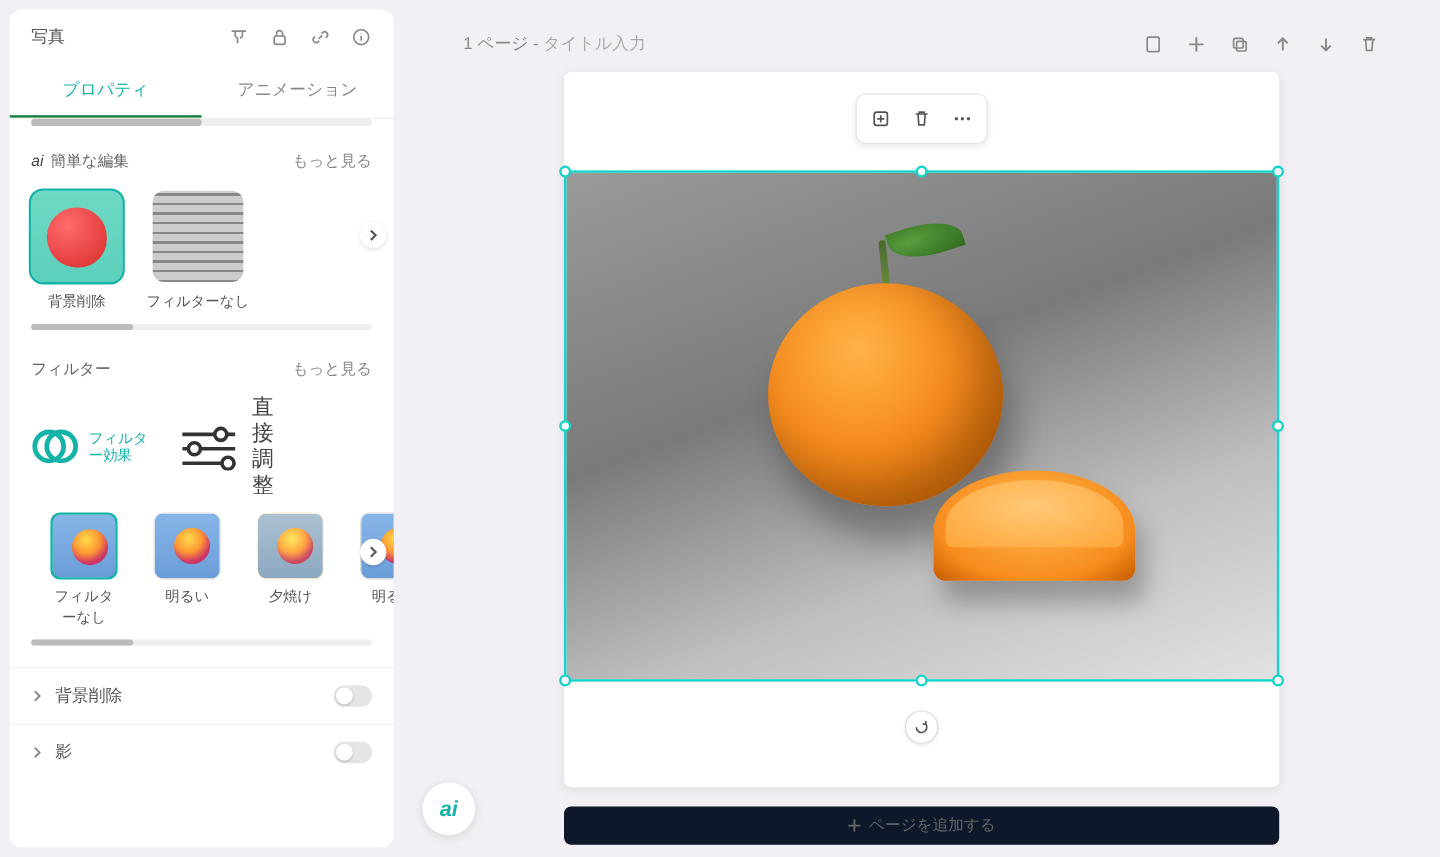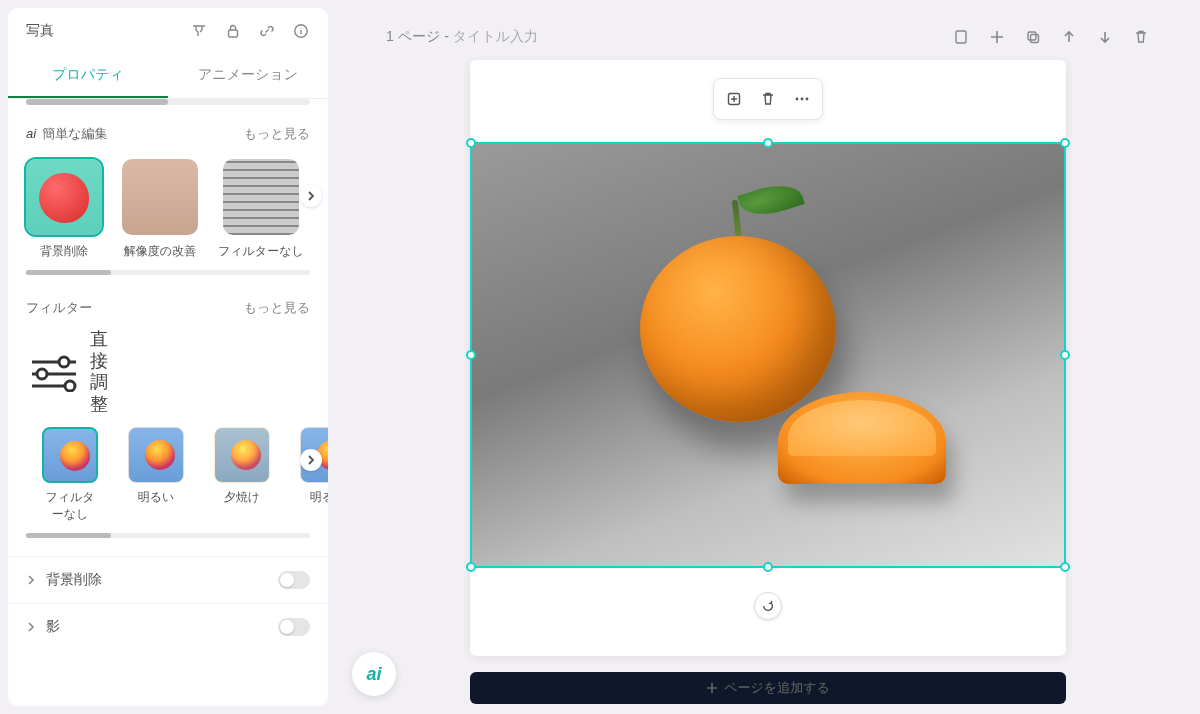--- a/index.html
+++ b/index.html
@@ -109,41 +109,44 @@
   <div class="section-head">
     <span><span class="ai-label">ai</span><span>簡単な編集</span></span>
     <span class="more-link">もっと見る</span>
   </div>
   <div class="thumb-row">
     <div class="thumb-item">
       <div class="thumb apple selected"></div>
       <span>背景削除</span>
     </div>
     <div class="thumb-item">
-      <div class="thumb flower"></div>
-      <span>解像度の改善</span>
-    </div>
-    <div class="thumb-item">
       <div class="thumb grid-bg"></div>
       <span>フィルターなし</span>
     </div>
     <span class="scroll-arrow">
         <svg width="10" height="10" viewBox="0 0 10 10" fill="none" stroke="currentColor" stroke-width="1.8">
           <path d="M3 1l4 4-4 4"></path>
         </svg>
       </span>
   </div>
   <div class="small-scroll"></div>
 
   <div class="section-head">
     <span>フィルター</span>
     <span class="more-link">もっと見る</span>
   </div>
 
   <div class="filter-mode-row">
+    <div class="filter-mode active">
+      <svg class="circle-icon" viewBox="0 0 40 40">
+          <circle cx="15" cy="20" r="12" fill="none" stroke="#14b3a8" stroke-width="4"></circle>
+          <circle cx="25" cy="20" r="12" fill="none" stroke="#14b3a8" stroke-width="4"></circle>
+        </svg>
+      <span style="width:54px;line-height:1.2;font-size:12px;">フィルター効果</span>
+    </div>
     <div class="filter-mode" style="color:#444;">
       <svg class="slider-icon" viewBox="0 0 56 40">
           <line x1="6" y1="10" x2="50" y2="10" stroke="#333" stroke-width="3"></line>
           <circle cx="38" cy="10" r="5" fill="#fff" stroke="#333" stroke-width="3"></circle>
           <line x1="6" y1="22" x2="50" y2="22" stroke="#333" stroke-width="3"></line>
           <circle cx="16" cy="22" r="5" fill="#fff" stroke="#333" stroke-width="3"></circle>
           <line x1="6" y1="34" x2="50" y2="34" stroke="#333" stroke-width="3"></line>
           <circle cx="44" cy="34" r="5" fill="#fff" stroke="#333" stroke-width="3"></circle>
         </svg>
       <span style="width:32px;line-height:1.2;font-size:18px;">直接調整</span>

